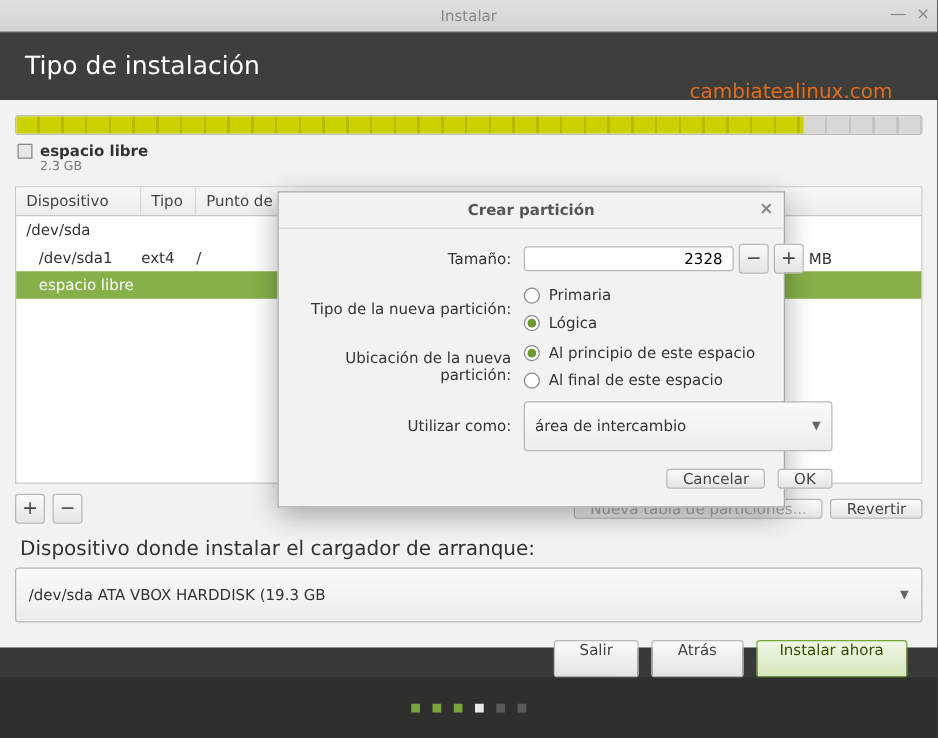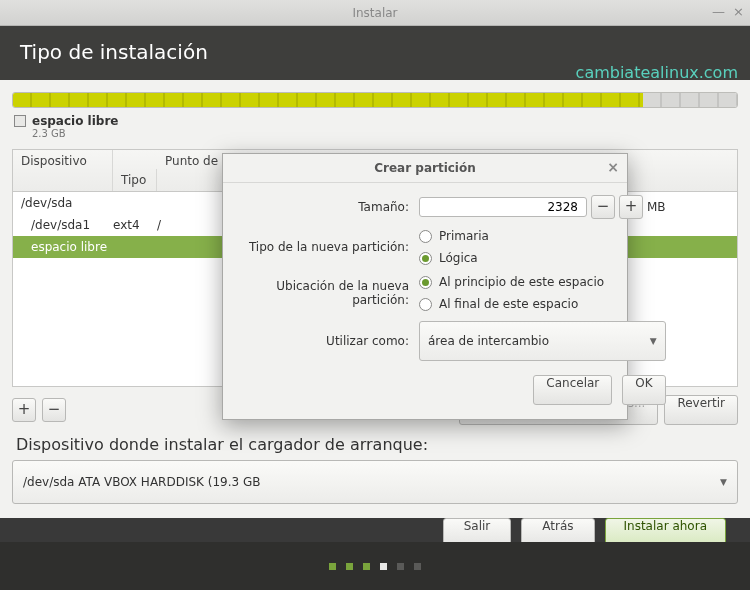--- a/index.html
+++ b/index.html
@@ -2,47 +2,47 @@
 <html><head>
 <meta charset="utf-8">
 <style>
 * { box-sizing: border-box; margin: 0; padding: 0; font-family: "DejaVu Sans", "Liberation Sans", sans-serif; }
 body { background: #393939; width: 750px; height: 590px; overflow: hidden; position: relative; }
 .titlebar { height: 26px; background: linear-gradient(#e0e0de,#d2d2d0); display: flex; align-items: center; justify-content: center; position: relative; font-size: 12px; color: #888; border-bottom: 1px solid #b5b5b3; }
 .titlebar .ctl { position: absolute; right: 6px; top: 4px; display: flex; gap: 8px; color: #888; }
 .titlebar .ctl span { cursor: pointer; font-size: 13px; }
 .header { background: #3e3e3c; color: #fff; padding: 14px 20px 0 20px; height: 54px; position: relative; }
 .header h1 { font-size: 20px; font-weight: 400; }
-.watermark { position: absolute; right: 12px; bottom: -2px; color: #5eead4; font-size: 16px; opacity: .85; }
+.watermark { position: absolute; right: 36px; bottom: -2px; color: #f97316; font-size: 16px; opacity: .85; }
 .body { background: #f2f2f0; padding: 12px 12px 0 12px; height: 438px; position: relative; }
 .diskbar { display: flex; height: 16px; border: 1px solid #bdbdb9; border-radius: 3px; overflow: hidden; }
 .diskbar .seg-a { background: repeating-linear-gradient(90deg,#cbd200 0,#cbd200 17px,#b3ba00 17px,#b3ba00 19px); flex: 0 0 87%; }
 .diskbar .seg-b { background: repeating-linear-gradient(90deg,#d8d8d6 0,#d8d8d6 17px,#c4c4c2 17px,#c4c4c2 19px); flex: 1; }
 .legend { display: flex; gap: 22px; padding: 6px 2px 10px 2px; font-size: 12px; color: #333; }
 .legend .item { display: flex; gap: 6px; }
 .legend .sw { width: 12px; height: 12px; border: 1px solid #888; margin-top: 1px; }
 .legend .sw.y { background: #cbd200; }
 .legend .sw.g { background: #e8e8e6; }
 .legend .txt .t { font-weight: bold; font-size: 12px; }
 .legend .txt .s { font-size: 10px; color: #777; }
 .tablewrap { border: 1px solid #c8c8c6; background: #fff; height: 238px; }
 .thead { display: flex; background: linear-gradient(#f6f6f4,#ececea); border-bottom: 1px solid #c8c8c6; font-size: 12px; color: #444; }
 .thead div { padding: 4px 8px; border-right: 1px solid #d8d8d6; }
 .thead .c1 { width: 100px; }
-.thead .c2 { width: 44px; margin-top: 19px; }
+.thead .c2 { width: 44px; }
 .thead .c3 { flex: 1; border-right: none; }
 .trow { display: flex; font-size: 12px; color: #333; padding: 4px 0; }
 .trow .c1 { width: 100px; padding-left: 8px; }
 .trow .c1.i { padding-left: 18px; }
 .trow .c2 { width: 44px; }
 .trow .c3 { flex: 1; }
 .trow.sel { background: #86b04a; color: #fff; }
 .toolbar { display: flex; align-items: center; gap: 6px; padding: 8px 0; }
 .sqbtn { width: 24px; height: 24px; border: 1px solid #b8b8b6; background: linear-gradient(#fafaf8,#e4e4e2); border-radius: 3px; font-size: 15px; line-height: 20px; text-align: center; cursor: pointer; color: #444; }
-.btn { height: 30px; padding: 0 12px; border: 1px solid #b8b8b6; background: linear-gradient(#fafaf8,#e4e4e2); border-radius: 3px; font-size: 12px; color: #444; cursor: pointer; }
+.btn { height: 16px; padding: 0 12px; border: 1px solid #b8b8b6; background: linear-gradient(#fafaf8,#e4e4e2); border-radius: 3px; font-size: 12px; color: #444; cursor: pointer; }
 .btn.dis { color: #aaa; }
 .bootlbl { font-size: 16px; color: #333; padding: 2px 0 6px 4px; }
 .combo { height: 44px; border: 1px solid #b8b8b6; background: linear-gradient(#fafaf8,#ececea); border-radius: 3px; font-size: 12px; color: #333; display: flex; align-items: center; padding: 0 10px; position: relative; }
 .combo .arr { position: absolute; right: 10px; font-size: 9px; color: #666; }
 .footer-btns { display: flex; gap: 10px; justify-content: flex-end; padding: 14px 12px 0 0; }
 .footer-btns .btn.primary { border-color: #7aa43c; background: linear-gradient(#f0f6e6,#d6e8bc); color: #2e5200; font-weight: 500; padding: 0 18px; height: 30px; }
 .footer-btns .btn { height: 30px; padding: 0 20px; }
 .bottombar { position: absolute; bottom: 0; left: 0; right: 0; height: 48px; background: #2f2f2d; display: flex; align-items: center; justify-content: center; gap: 10px; }
 .dot { width: 7px; height: 7px; background: #5a5a58; }
 .dot.g { background: #7aa43c; }

